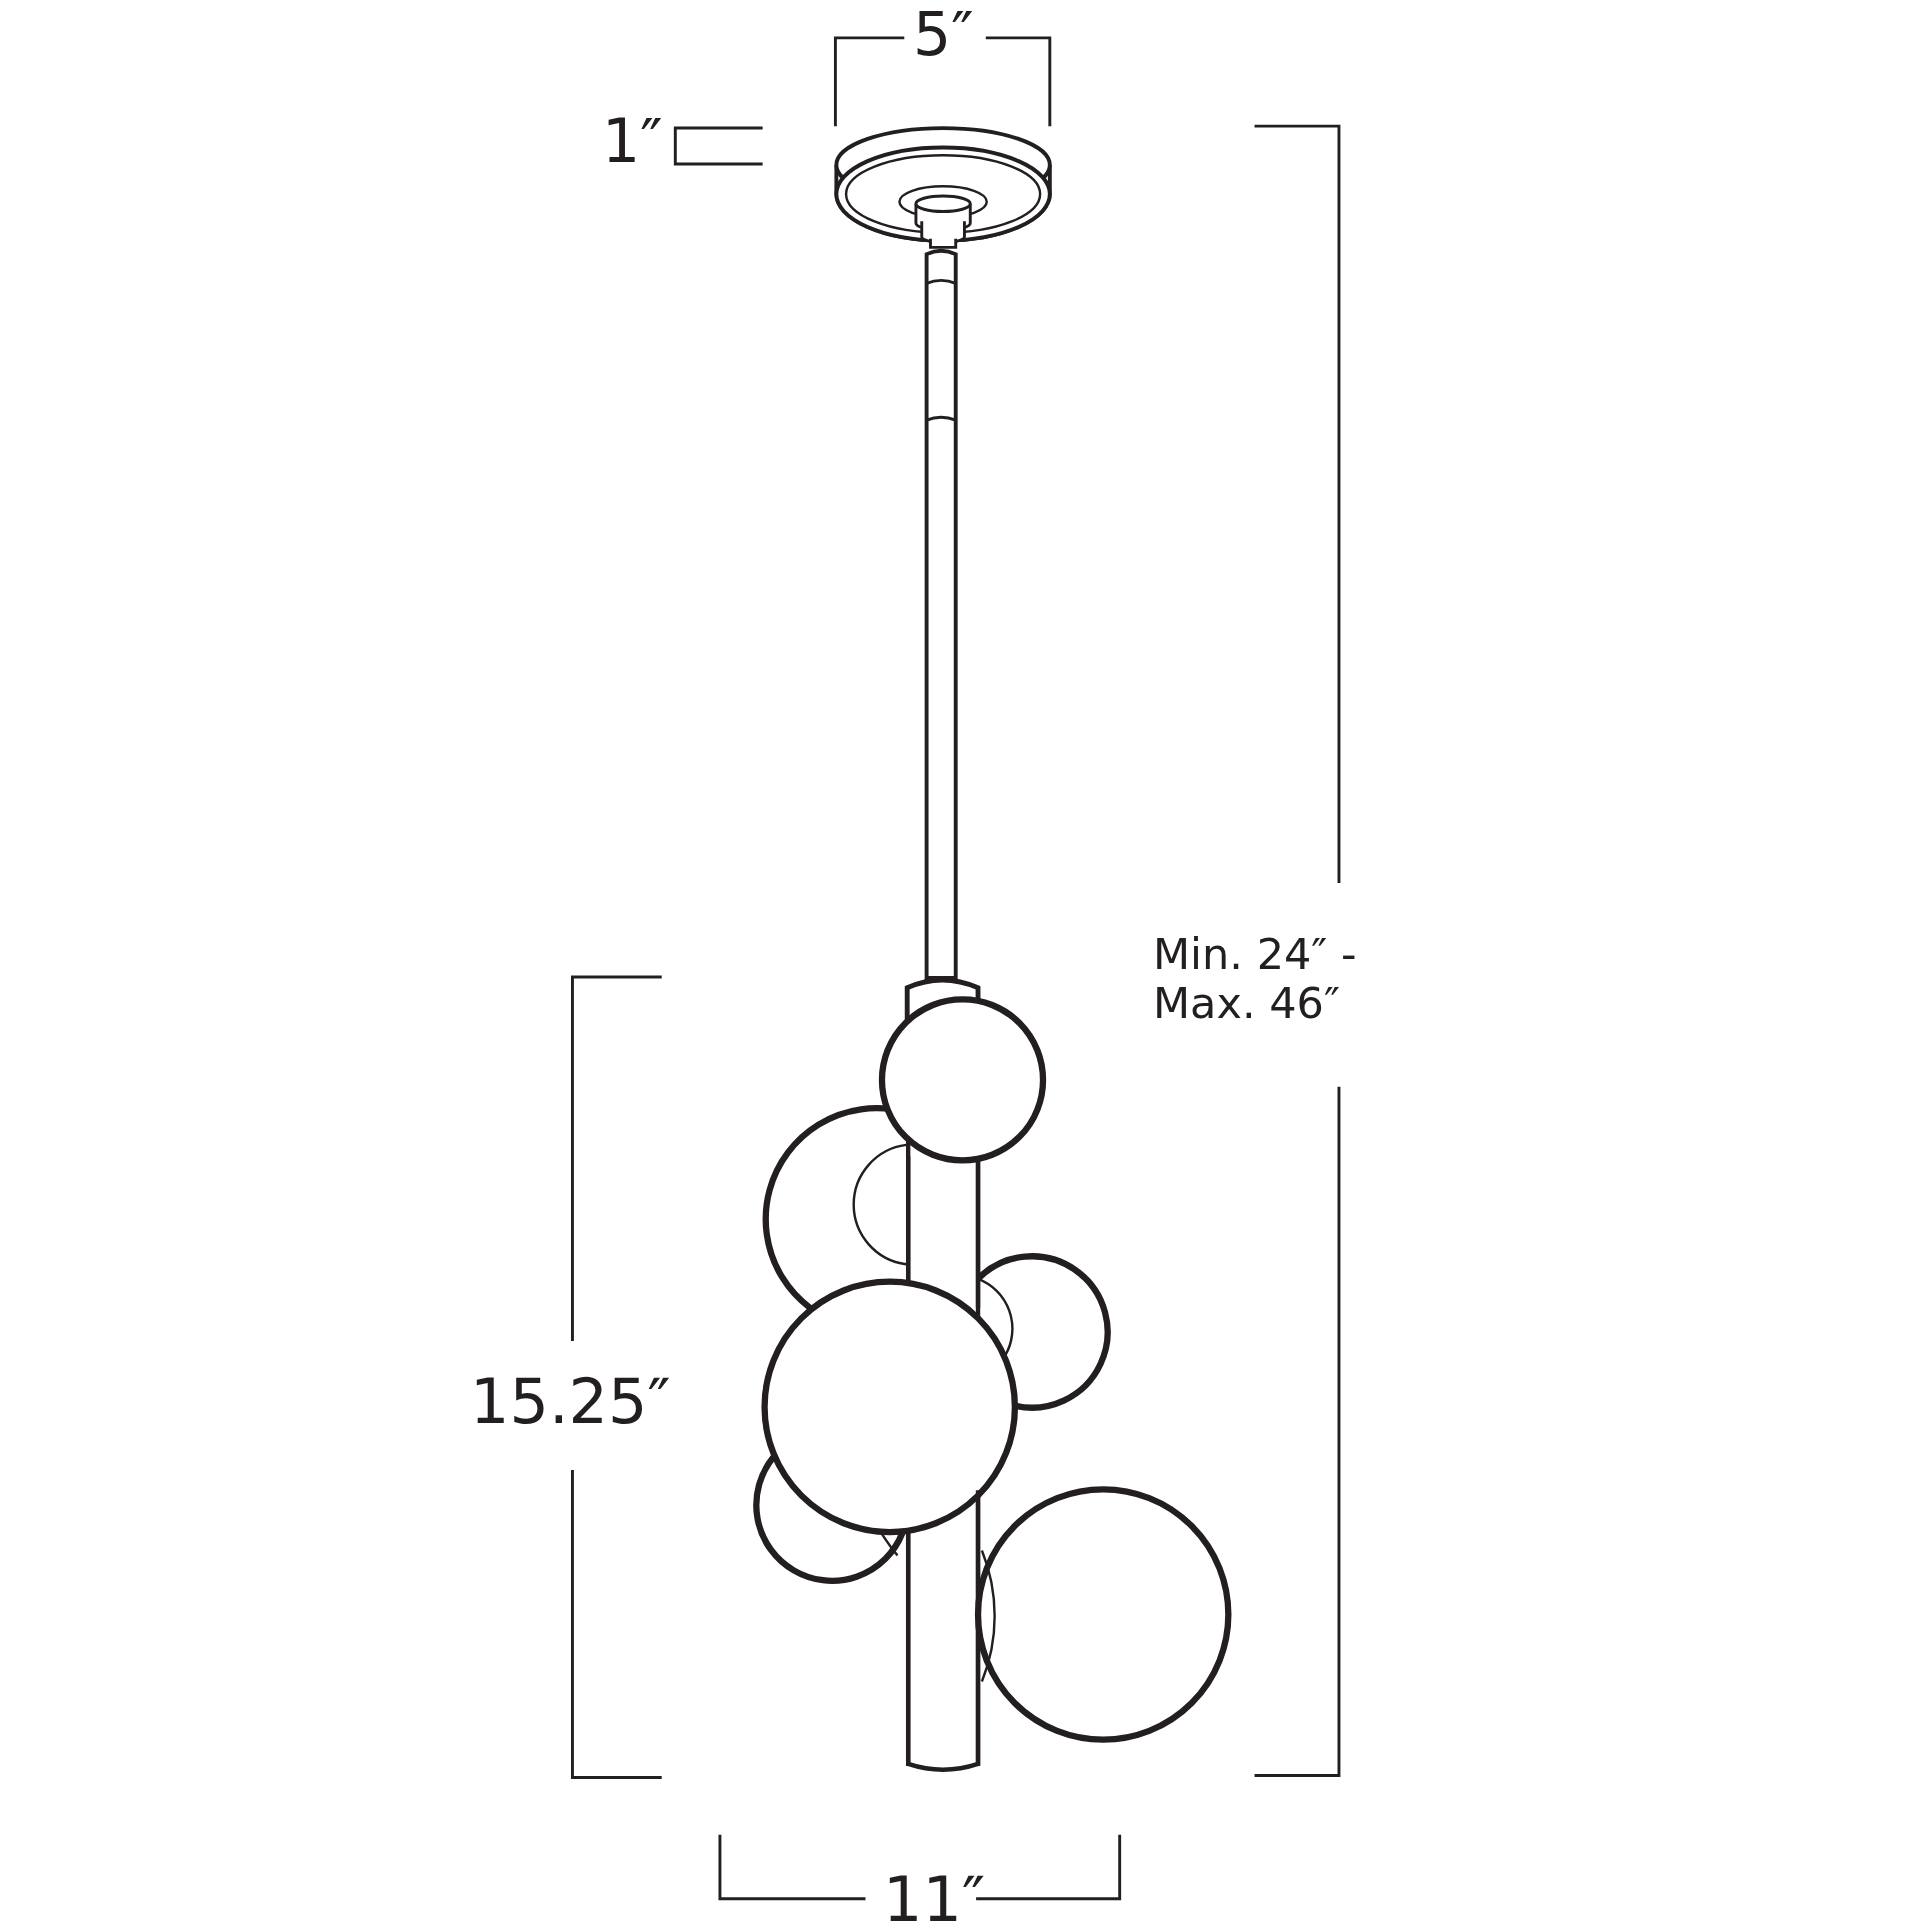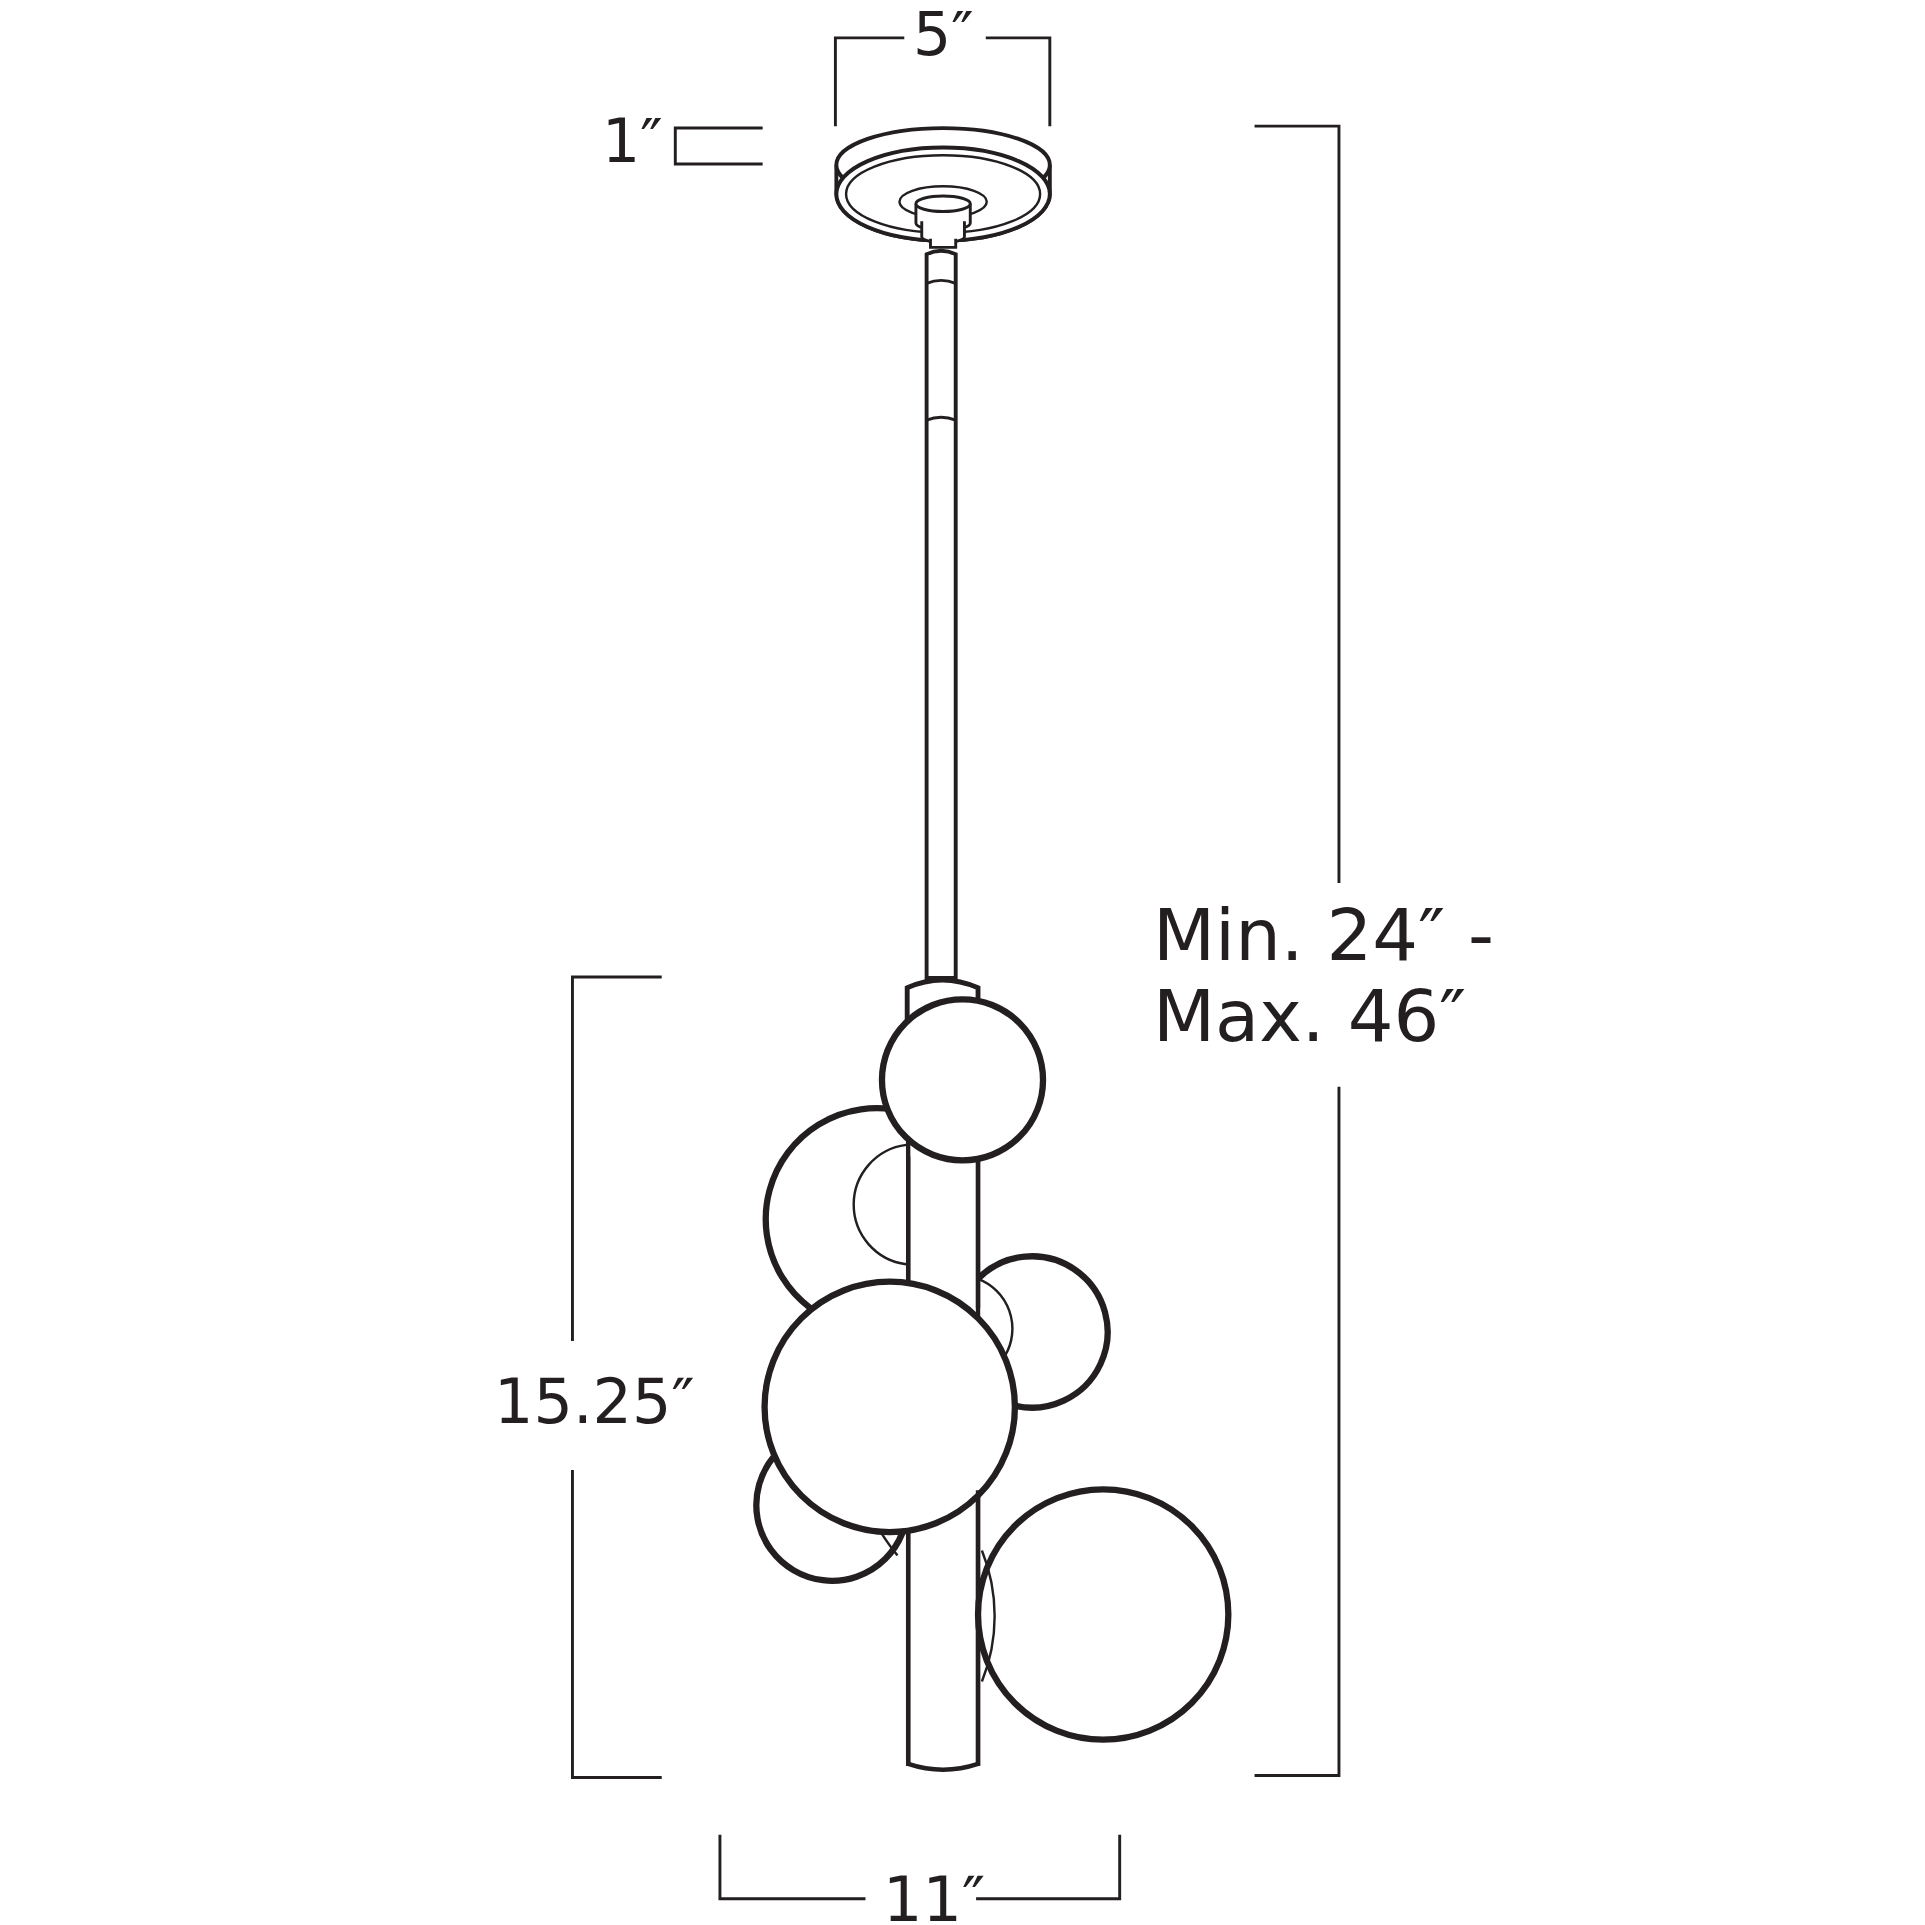--- a/index.html
+++ b/index.html
@@ -106,23 +106,23 @@
         <line x1="936" y1="1578" x2="936" y2="1820"></line>
         <line x1="1008" y1="1536" x2="1008" y2="1820"></line>
       </g>
     </g>
   </svg>
 
   <div class="dim-label" style="left:913px; top:3.9px; font-size:60px;">5″</div>
 
   <div class="dim-label" style="left:602px; top:111px; font-size:60px;">1″</div>
 
-  <div class="dim-label dim-multiline" style="left:1153px; top:895px; font-size:72px;">
+  <div class="dim-label dim-multiline" style="left:1153px; top:930px; font-size:43px;">
     <div>Min. 24″ -</div>
     <div>Max. 46″</div>
   </div>
 
-  <div class="dim-label" style="left:494px; top:1371px; font-size:62px;">15.25″</div>
+  <div class="dim-label" style="left:470px; top:1371px; font-size:62px;">15.25″</div>
 
   <div class="dim-label" style="left:883px; top:1869px; font-size:62px;">11″</div>
 
 </div>
 
 
 </body></html>

